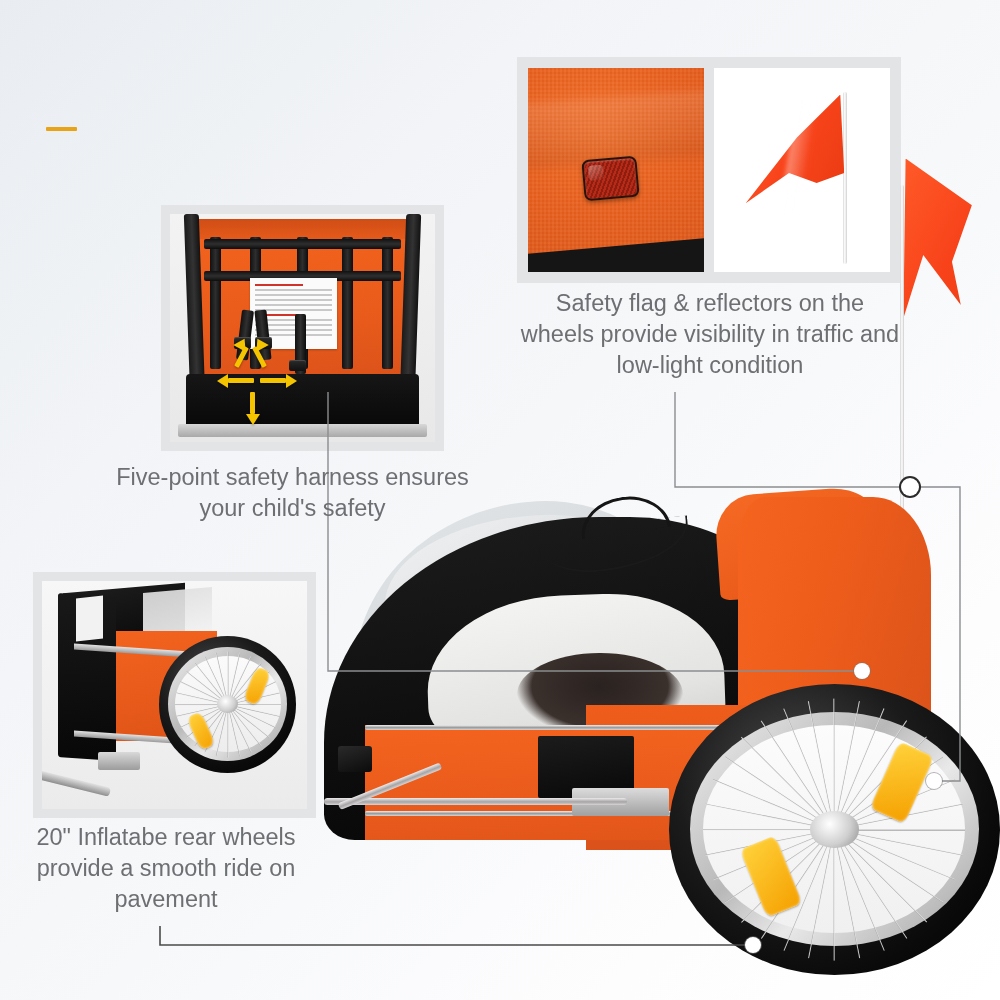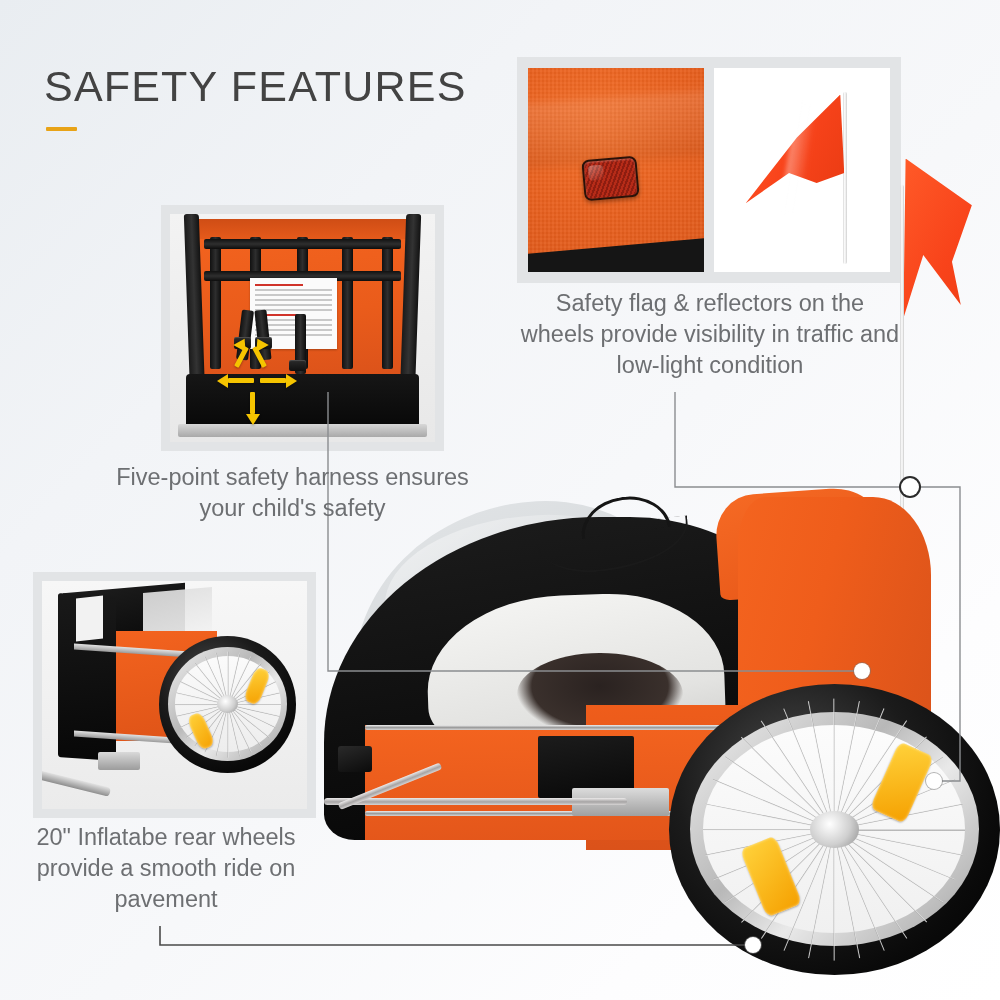--- a/index.html
+++ b/index.html
@@ -342,21 +342,20 @@
     position:absolute; border-radius:50%; background:#ffffff;
     box-shadow:0 0 0 2px #2b2b2b; 
   }
   .dot.plain { box-shadow:0 0 0 1px rgba(120,120,120,.55); }
 </style>
 </head>
 <body>
 
 <div id="stage">
 
-  <div id="title">SAFETY FEATURES</div>
   <div id="title-rule"></div>
 
   <div class="frame" id="frame-top">
     <div class="cell">
       <div class="reflector-bg"></div>
       <div class="refl-fold"></div>
       <div class="refl-hem2"></div>
       <div class="refl-hem"></div>
       <div class="reflector"></div>
     </div>

